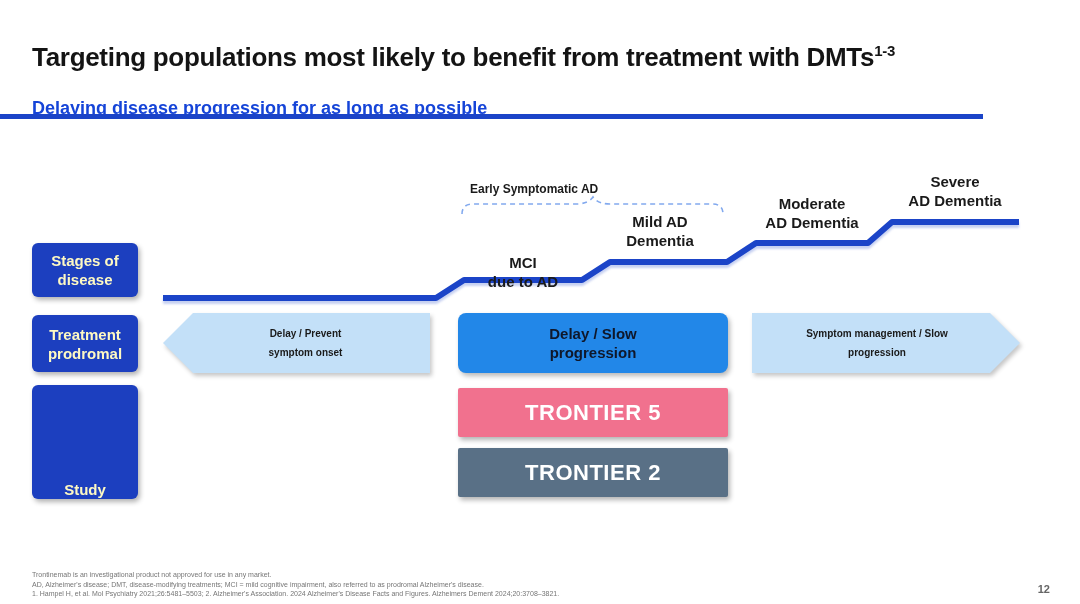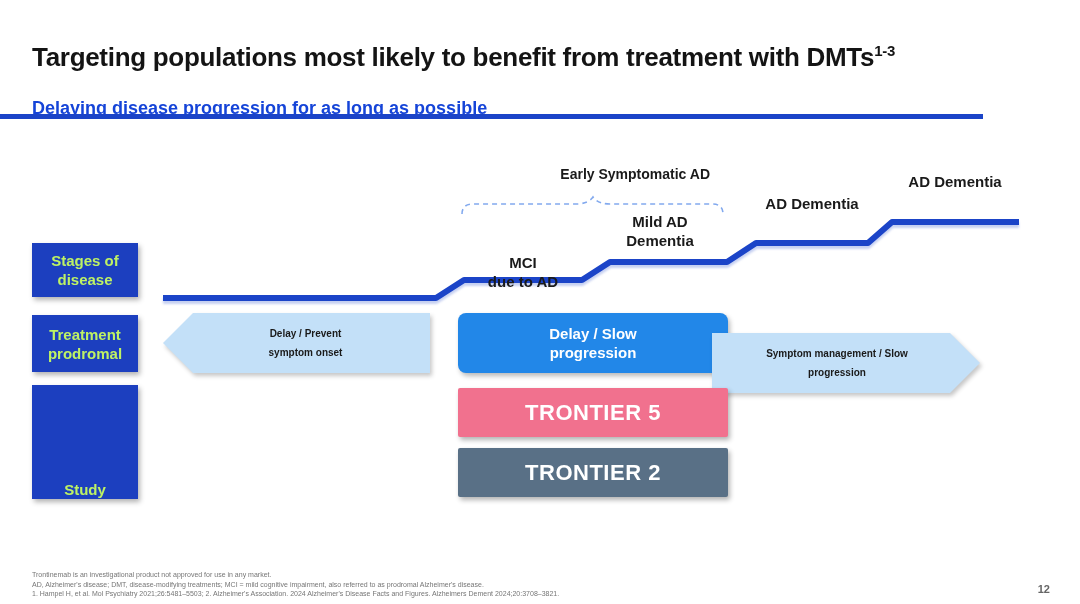--- a/index.html
+++ b/index.html
@@ -5,54 +5,54 @@
   html,body{margin:0;padding:0;width:1080px;height:604px;background:#fff;overflow:hidden;
     font-family:"Liberation Sans",sans-serif;-webkit-font-smoothing:antialiased;}
   .slide{position:relative;width:1080px;height:604px;background:#fff;}
 
   .title{position:absolute;left:32px;top:42px;width:1020px;font-size:26px;font-weight:bold;
     color:#141414;letter-spacing:-0.3px;}
   .title sup{font-size:15px;font-weight:bold;}
   .subtitle{position:absolute;left:32px;top:89px;font-size:18px;font-weight:bold;color:#1544d8;margin-top:9px;}
   .rule{position:absolute;left:0;top:114px;width:983px;height:5px;background:#1b44c8;}
 
-  .rowbox{position:absolute;left:32px;width:106px;background:#1c3fbf;border-radius:0;
-    color:#bef264;font-size:15px;font-weight:bold;line-height:19px;text-align:center;
+  .rowbox{position:absolute;left:32px;width:106px;background:#1c3fbf;border-radius:6px;
+    color:#fef9c3;font-size:15px;font-weight:bold;line-height:19px;text-align:center;
     display:flex;align-items:center;justify-content:center;flex-direction:column;
     box-shadow:2px 3px 5px rgba(0,0,0,0.3);}
   .rowbox-stages{top:243px;height:54px;}
   .rowbox-objectives{top:315px;height:57px;}
   .rowbox-study{top:385px;height:114px;justify-content:flex-end;}
 
   .stair-svg{position:absolute;left:0;top:150px;width:1080px;height:160px;
     filter:drop-shadow(0px 3px 1px rgba(27,68,200,0.25));}
 
   .stage-label{position:absolute;width:160px;text-align:center;font-size:15px;font-weight:bold;
     color:#1a1a1a;line-height:19px;}
   .lbl-preclinical{left:217px;top:262px;}
   .lbl-mci{left:443px;top:230px;margin-top:23px;}
   .lbl-mild{left:580px;top:212px;}
   .lbl-moderate{left:732px;top:194px;}
   .lbl-severe{left:875px;top:172px;}
-  .lbl-early{position:absolute;left:470px;top:166px;width:240px;text-align:right;
-    font-size:14px;font-weight:bold;color:#1a1a1a;}
+  .lbl-early{position:absolute;left:470px;top:182px;width:240px;text-align:left;
+    font-size:12px;font-weight:bold;color:#1a1a1a;}
   .brace-svg{position:absolute;left:455px;top:194px;width:275px;height:22px;}
 
   .objective{position:absolute;top:313px;height:60px;display:flex;align-items:center;
     justify-content:center;flex-direction:column;font-size:15px;font-weight:bold;
     line-height:19px;text-align:center;}
   .obj-wrap{position:absolute;top:313px;height:60px;filter:drop-shadow(2px 3px 2px rgba(0,0,0,0.22));}
   .obj-left{left:163px;width:267px;}
-  .obj-right{left:712px;width:268px;margin-top:20px;}
+  .obj-right{left:752px;width:268px;}
   .obj-shape{width:100%;height:100%;background:#c3e0f8;color:#1a1a1a;display:flex;
     align-items:center;justify-content:center;flex-direction:column;font-size:10px;
     font-weight:bold;line-height:19px;text-align:center;}
   .shape-left{clip-path:polygon(30px 0,100% 0,100% 100%,30px 100%,0 50%);padding-left:18px;box-sizing:border-box;}
   .shape-right{clip-path:polygon(0 0,calc(100% - 30px) 0,100% 50%,calc(100% - 30px) 100%,0 100%);padding-right:18px;box-sizing:border-box;}
-  .obj-mid{left:458px;width:270px;background:#2287e8;color:#ffffff;border-radius:8px;
+  .obj-mid{left:458px;width:270px;background:#2287e8;color:#0f172a;border-radius:8px;
     box-shadow:2px 3px 5px rgba(0,0,0,0.28);}
 
   .study{position:absolute;left:458px;width:270px;height:49px;border-radius:2px;
     display:flex;align-items:center;justify-content:center;color:#fff;font-size:22px;
     font-weight:bold;letter-spacing:0.5px;box-shadow:2px 3px 5px rgba(0,0,0,0.3);}
   .study-1{top:388px;background:#f1718e;}
   .study-2{top:448px;background:#597086;}
 
   .footnotes{position:absolute;left:32px;top:570px;width:900px;font-size:7px;
     line-height:9.5px;color:#767676;}
@@ -91,23 +91,25 @@
 
   <div class="stage-label lbl-mci">
     <div>MCI</div>
     <div>due to AD</div>
   </div>
   <div class="stage-label lbl-mild">
     <div>Mild AD</div>
     <div>Dementia</div>
   </div>
   <div class="stage-label lbl-moderate">
+    <div>Moderate</div>
     <div>AD Dementia</div>
   </div>
   <div class="stage-label lbl-severe">
+    <div>Severe</div>
     <div>AD Dementia</div>
   </div>
 
   <div class="obj-wrap obj-left">
     <div class="obj-shape shape-left">
       <span>Delay / Prevent</span>
       <span>symptom onset</span>
     </div>
   </div>
   <div class="objective obj-mid">

